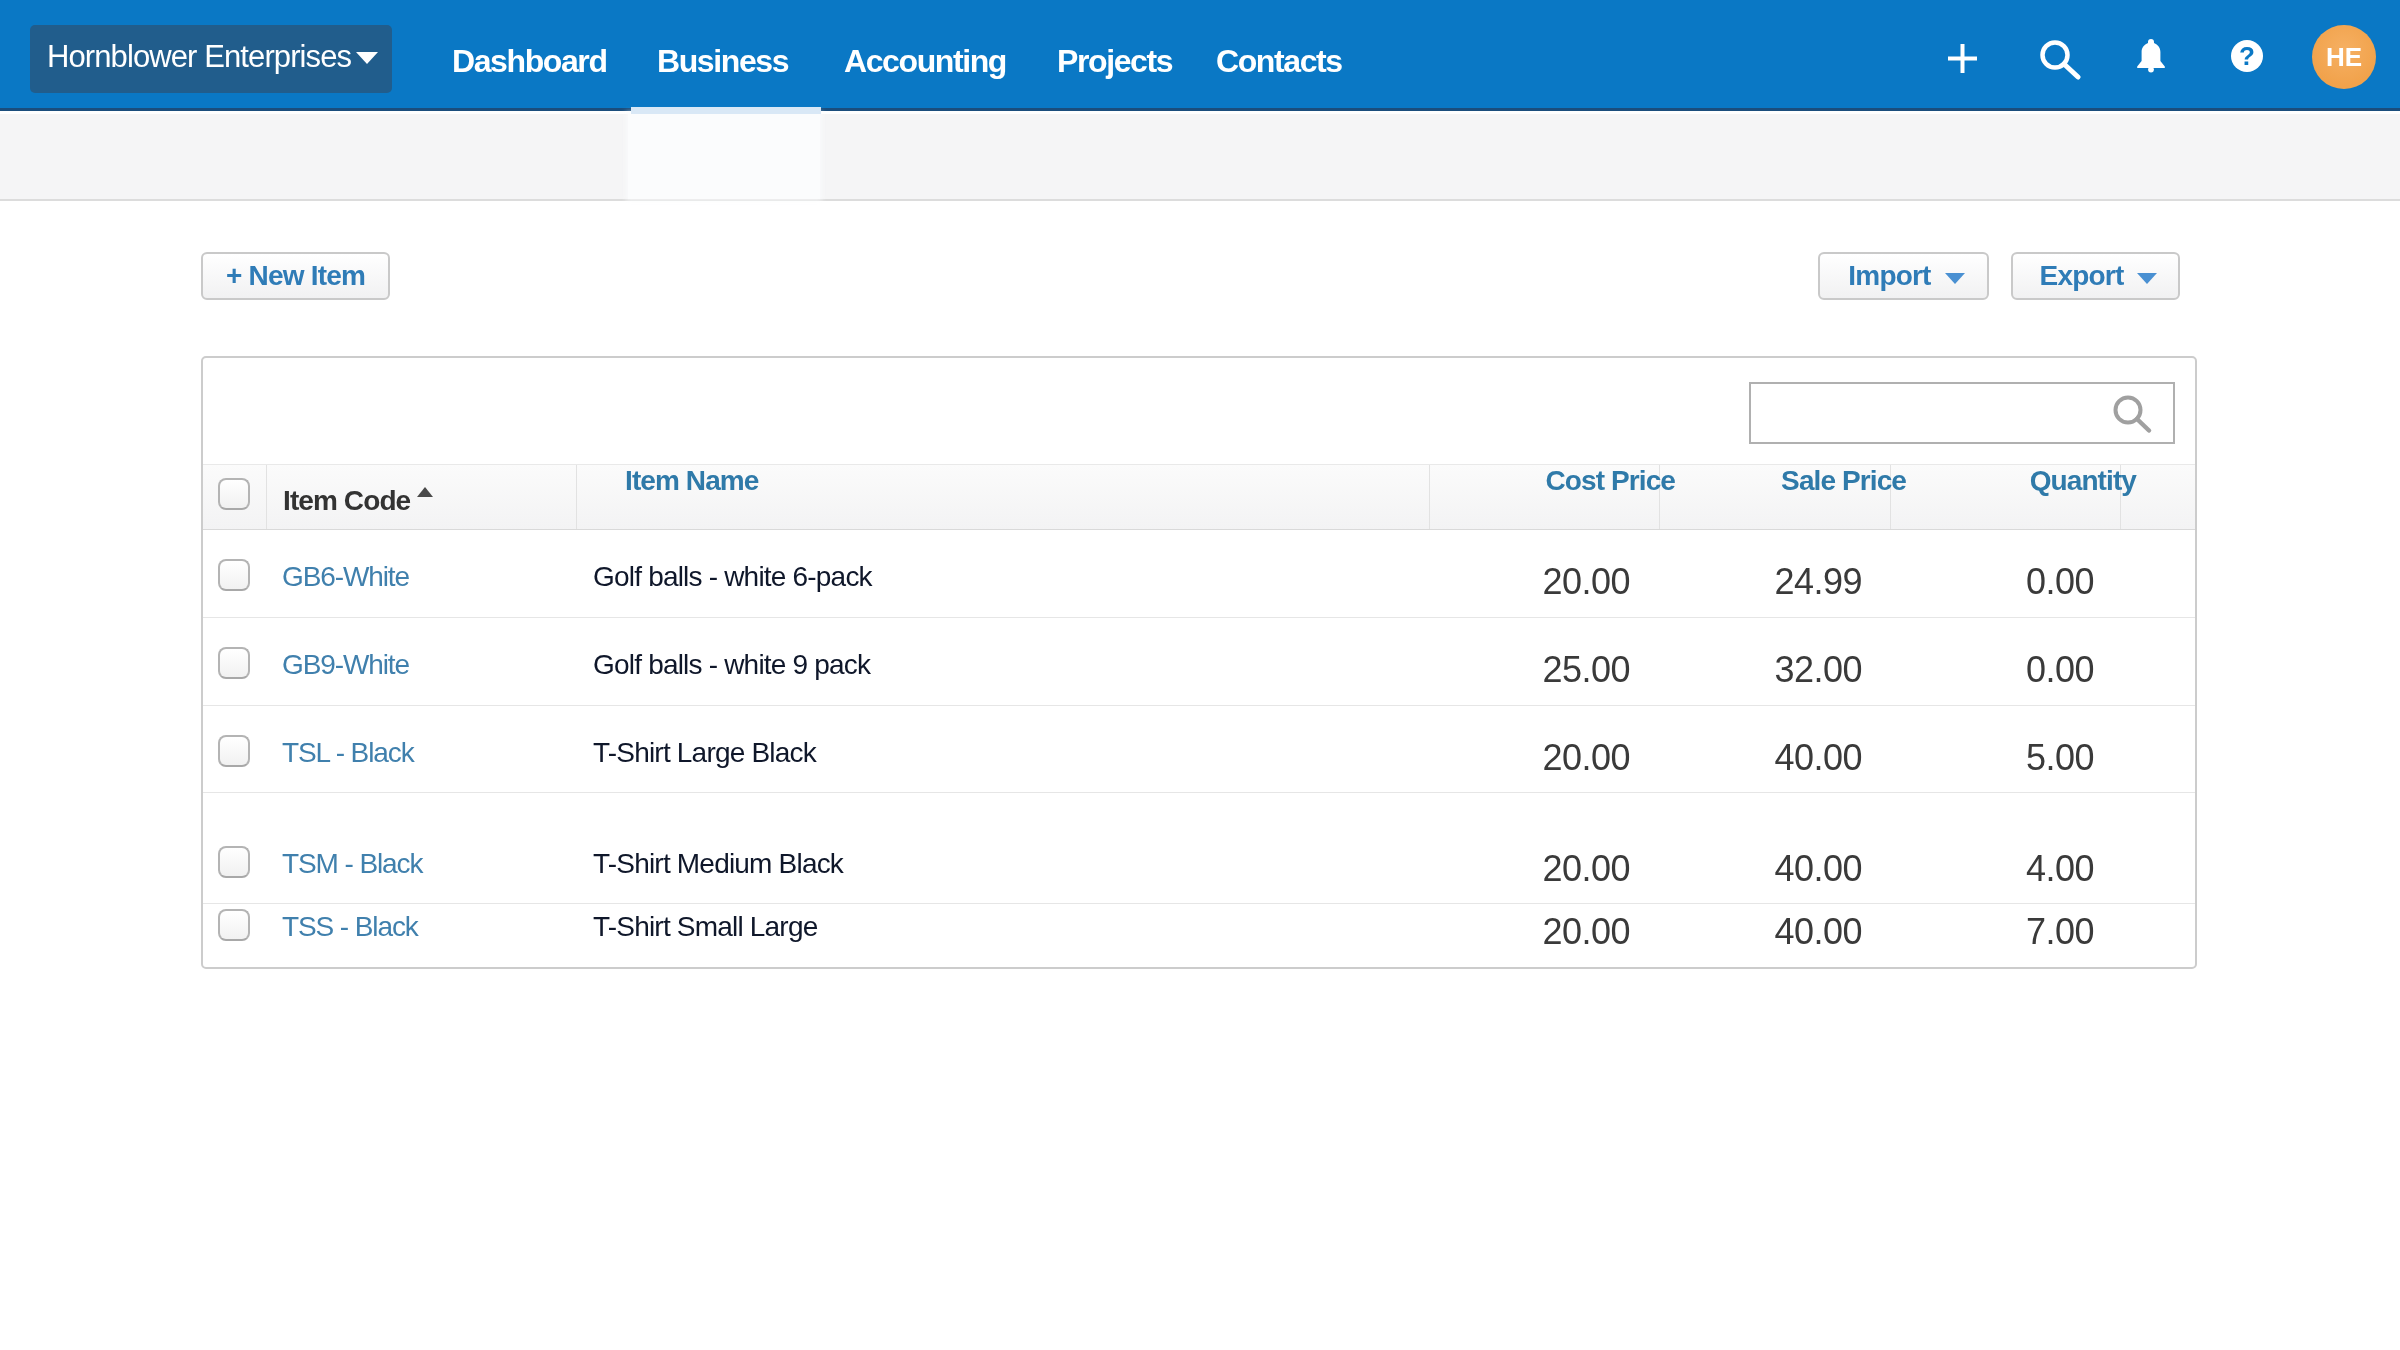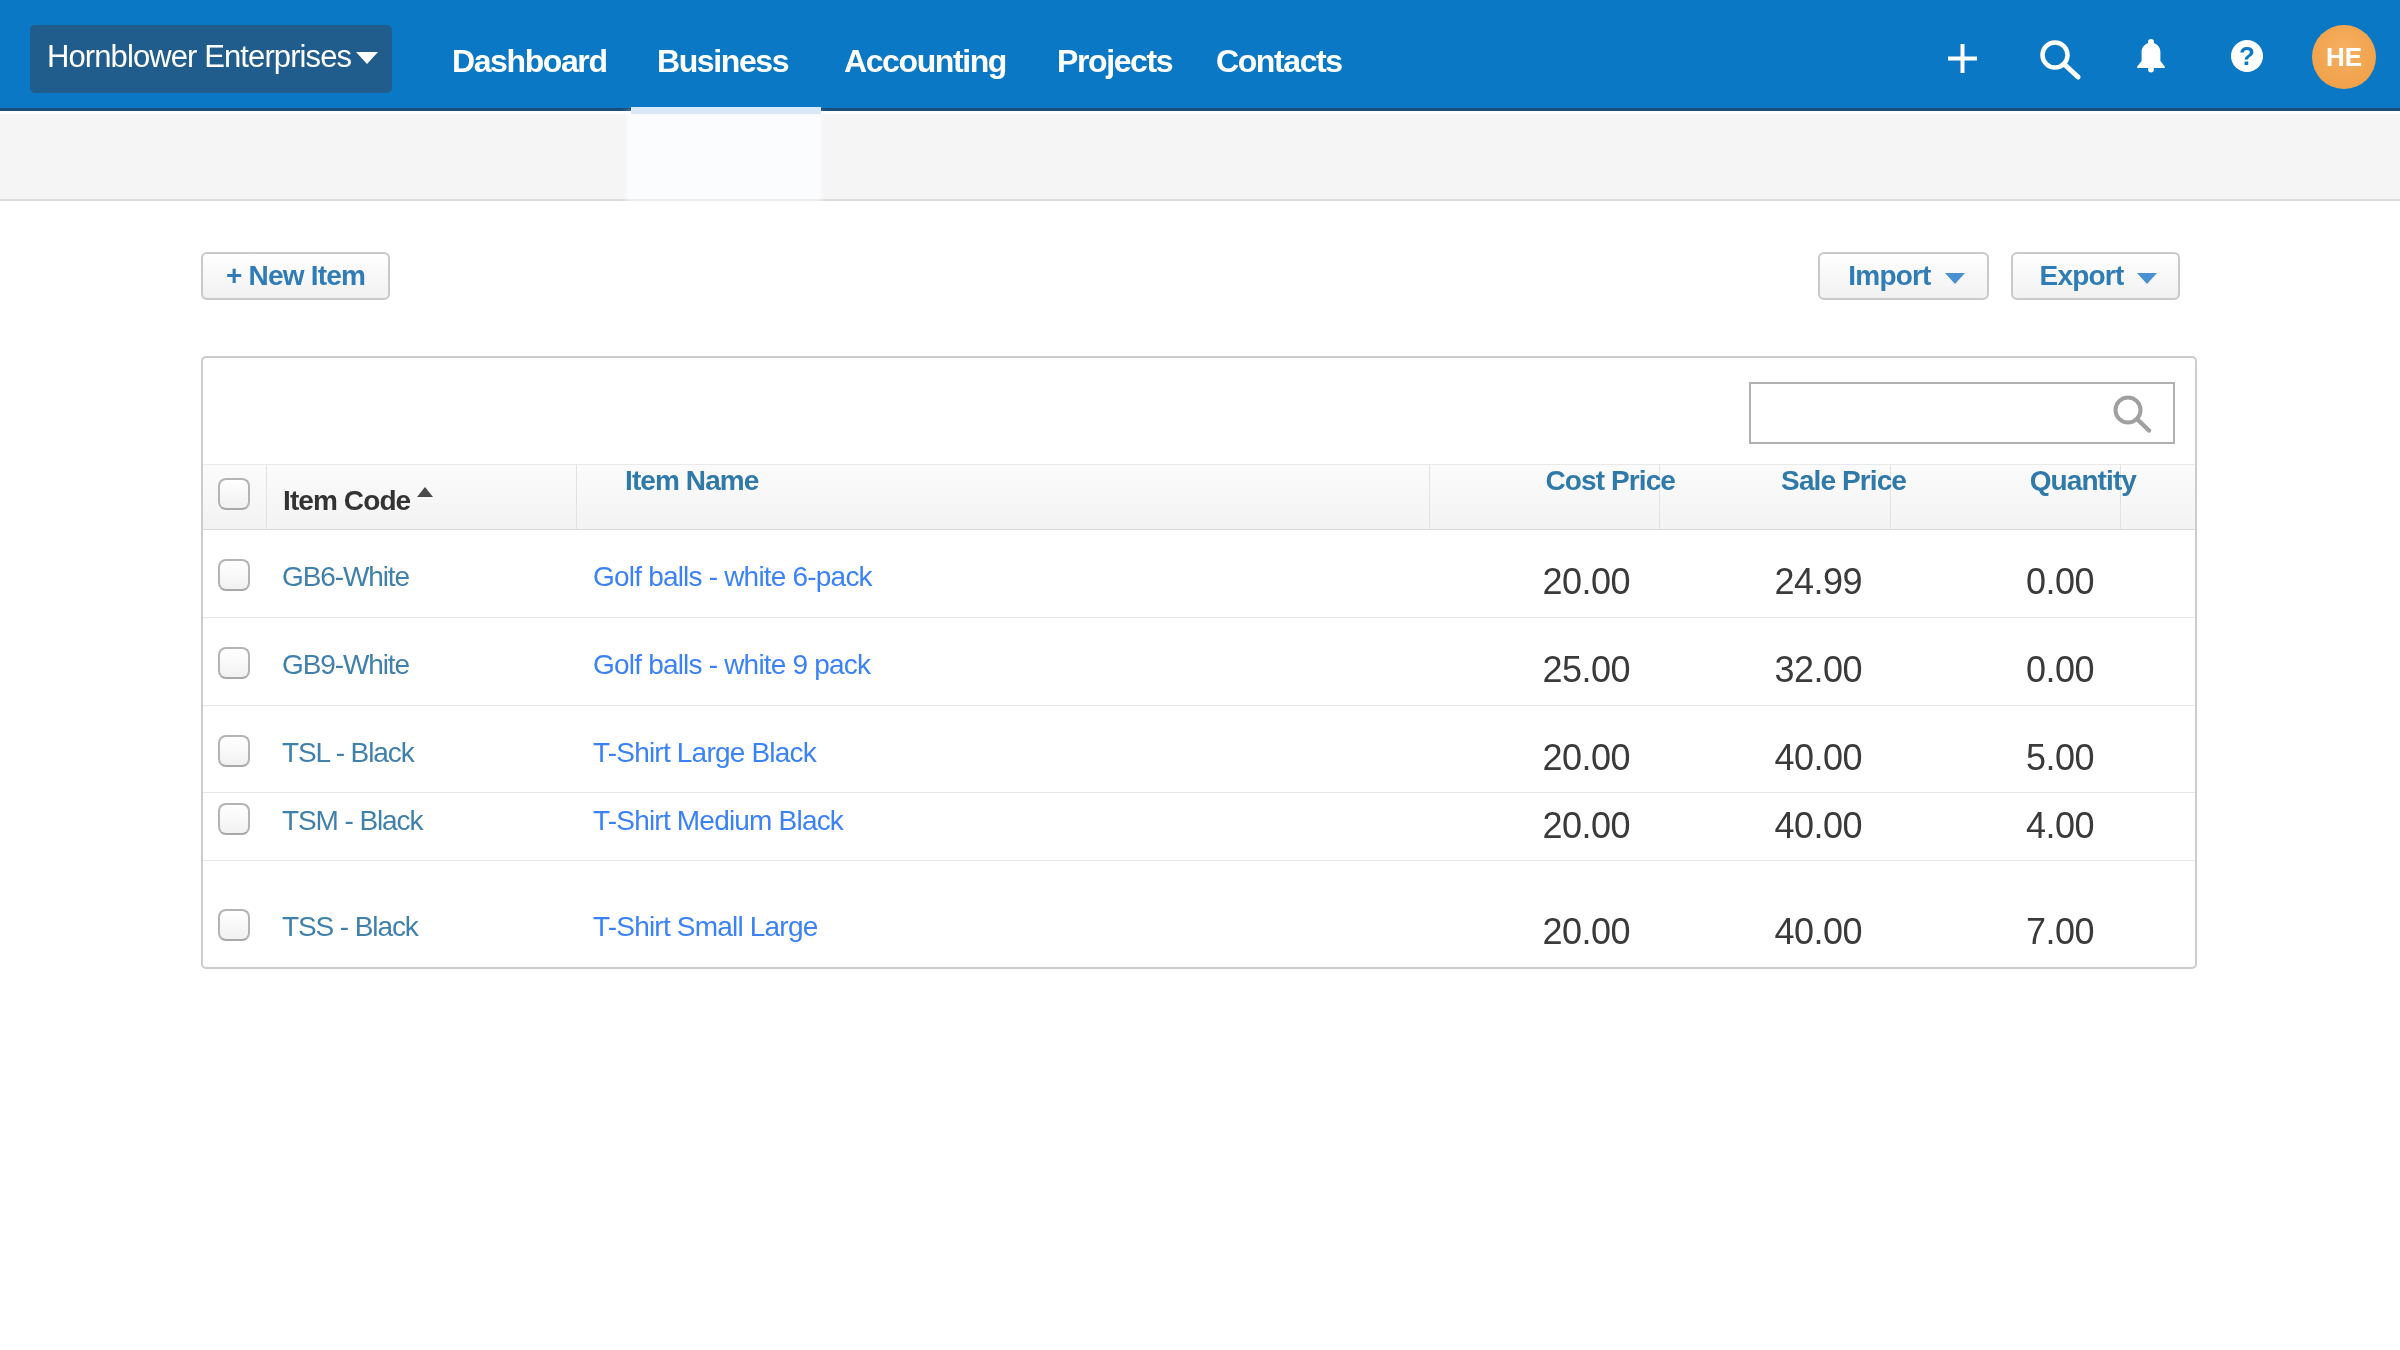--- a/index.html
+++ b/index.html
@@ -28,21 +28,21 @@
   background:linear-gradient(#fbfbfb,#f3f3f4); border-top:1px solid #e9e9e9; border-bottom:1px solid #d9d9d9; }
 .sep { position:absolute; top:0px; width:1px; height:64px; background:#e2e2e2; }
 .hlink { position:absolute; top:0; font-size:28px; font-weight:bold; color:#2f7aa9; letter-spacing:-0.9px;margin-left:32px; }
 .hdark { position:absolute; top:14px; font-size:28px; font-weight:bold; color:#333333; letter-spacing:-0.9px;margin-top:6px; }
 .sorttri { position:absolute; left:214px; top:22px; width:0; height:0; display:inline-block;
   border-left:8.5px solid transparent; border-right:8.5px solid transparent; border-bottom:10px solid #4a4a4a; }
 .row { position:absolute; left:0px; width:1992px; height:87px; border-bottom:1px solid #e6e6e6; }
 .cb { position:absolute; left:15px; width:32px; height:32px; border:2px solid #b4b4b4; border-bottom-color:#a8a8a8; border-radius:8px;
   background:linear-gradient(#ffffff,#f1f1f1); }
 .code { position:absolute; left:79px; font-size:28px; color:#4080ad; letter-spacing:-1.1px; }
-.iname { position:absolute; left:390px; font-size:28px; color:#3b82f6; letter-spacing:-0.8px; }
+.iname { position:absolute; left:390px; font-size:28px; color:#0f172a; letter-spacing:-0.8px; }
 .num { position:absolute; font-size:36px; color:#3a3a3a; text-align:right; width:200px; letter-spacing:-0.5px; }
 .c1 { left:1227px; }
 .c2 { left:1459px; }
 .c3 { left:1691px; }
 </style>
 </head>
 <body>
 <div class="topbar">
   <div class="org">
     <div class="orgtext">Hornblower Enterprises</div>
@@ -117,21 +117,21 @@
     <div class="num c3" style="top:31px">0.00</div>
   </div>
   <div class="row" style="top:348px;">
     <div class="cb" style="top:29px"></div>
     <div class="code" style="top:31px">TSL - Black</div>
     <div class="iname" style="top:31px">T-Shirt Large Black</div>
     <div class="num c1" style="top:31px">20.00</div>
     <div class="num c2" style="top:31px">40.00</div>
     <div class="num c3" style="top:31px">5.00</div>
   </div>
-  <div class="row" style="top:416px;">
+  <div class="row" style="top:459px;">
     <div class="cb" style="top:29px"></div>
     <div class="code" style="top:31px">TSM - Black</div>
     <div class="iname" style="top:31px">T-Shirt Medium Black</div>
     <div class="num c1" style="top:31px">20.00</div>
     <div class="num c2" style="top:31px">40.00</div>
     <div class="num c3" style="top:31px">4.00</div>
   </div>
   <div class="row" style="top:522px; border-bottom:none; height:87px;">
     <div class="cb" style="top:29px"></div>
     <div class="code" style="top:31px">TSS - Black</div>

